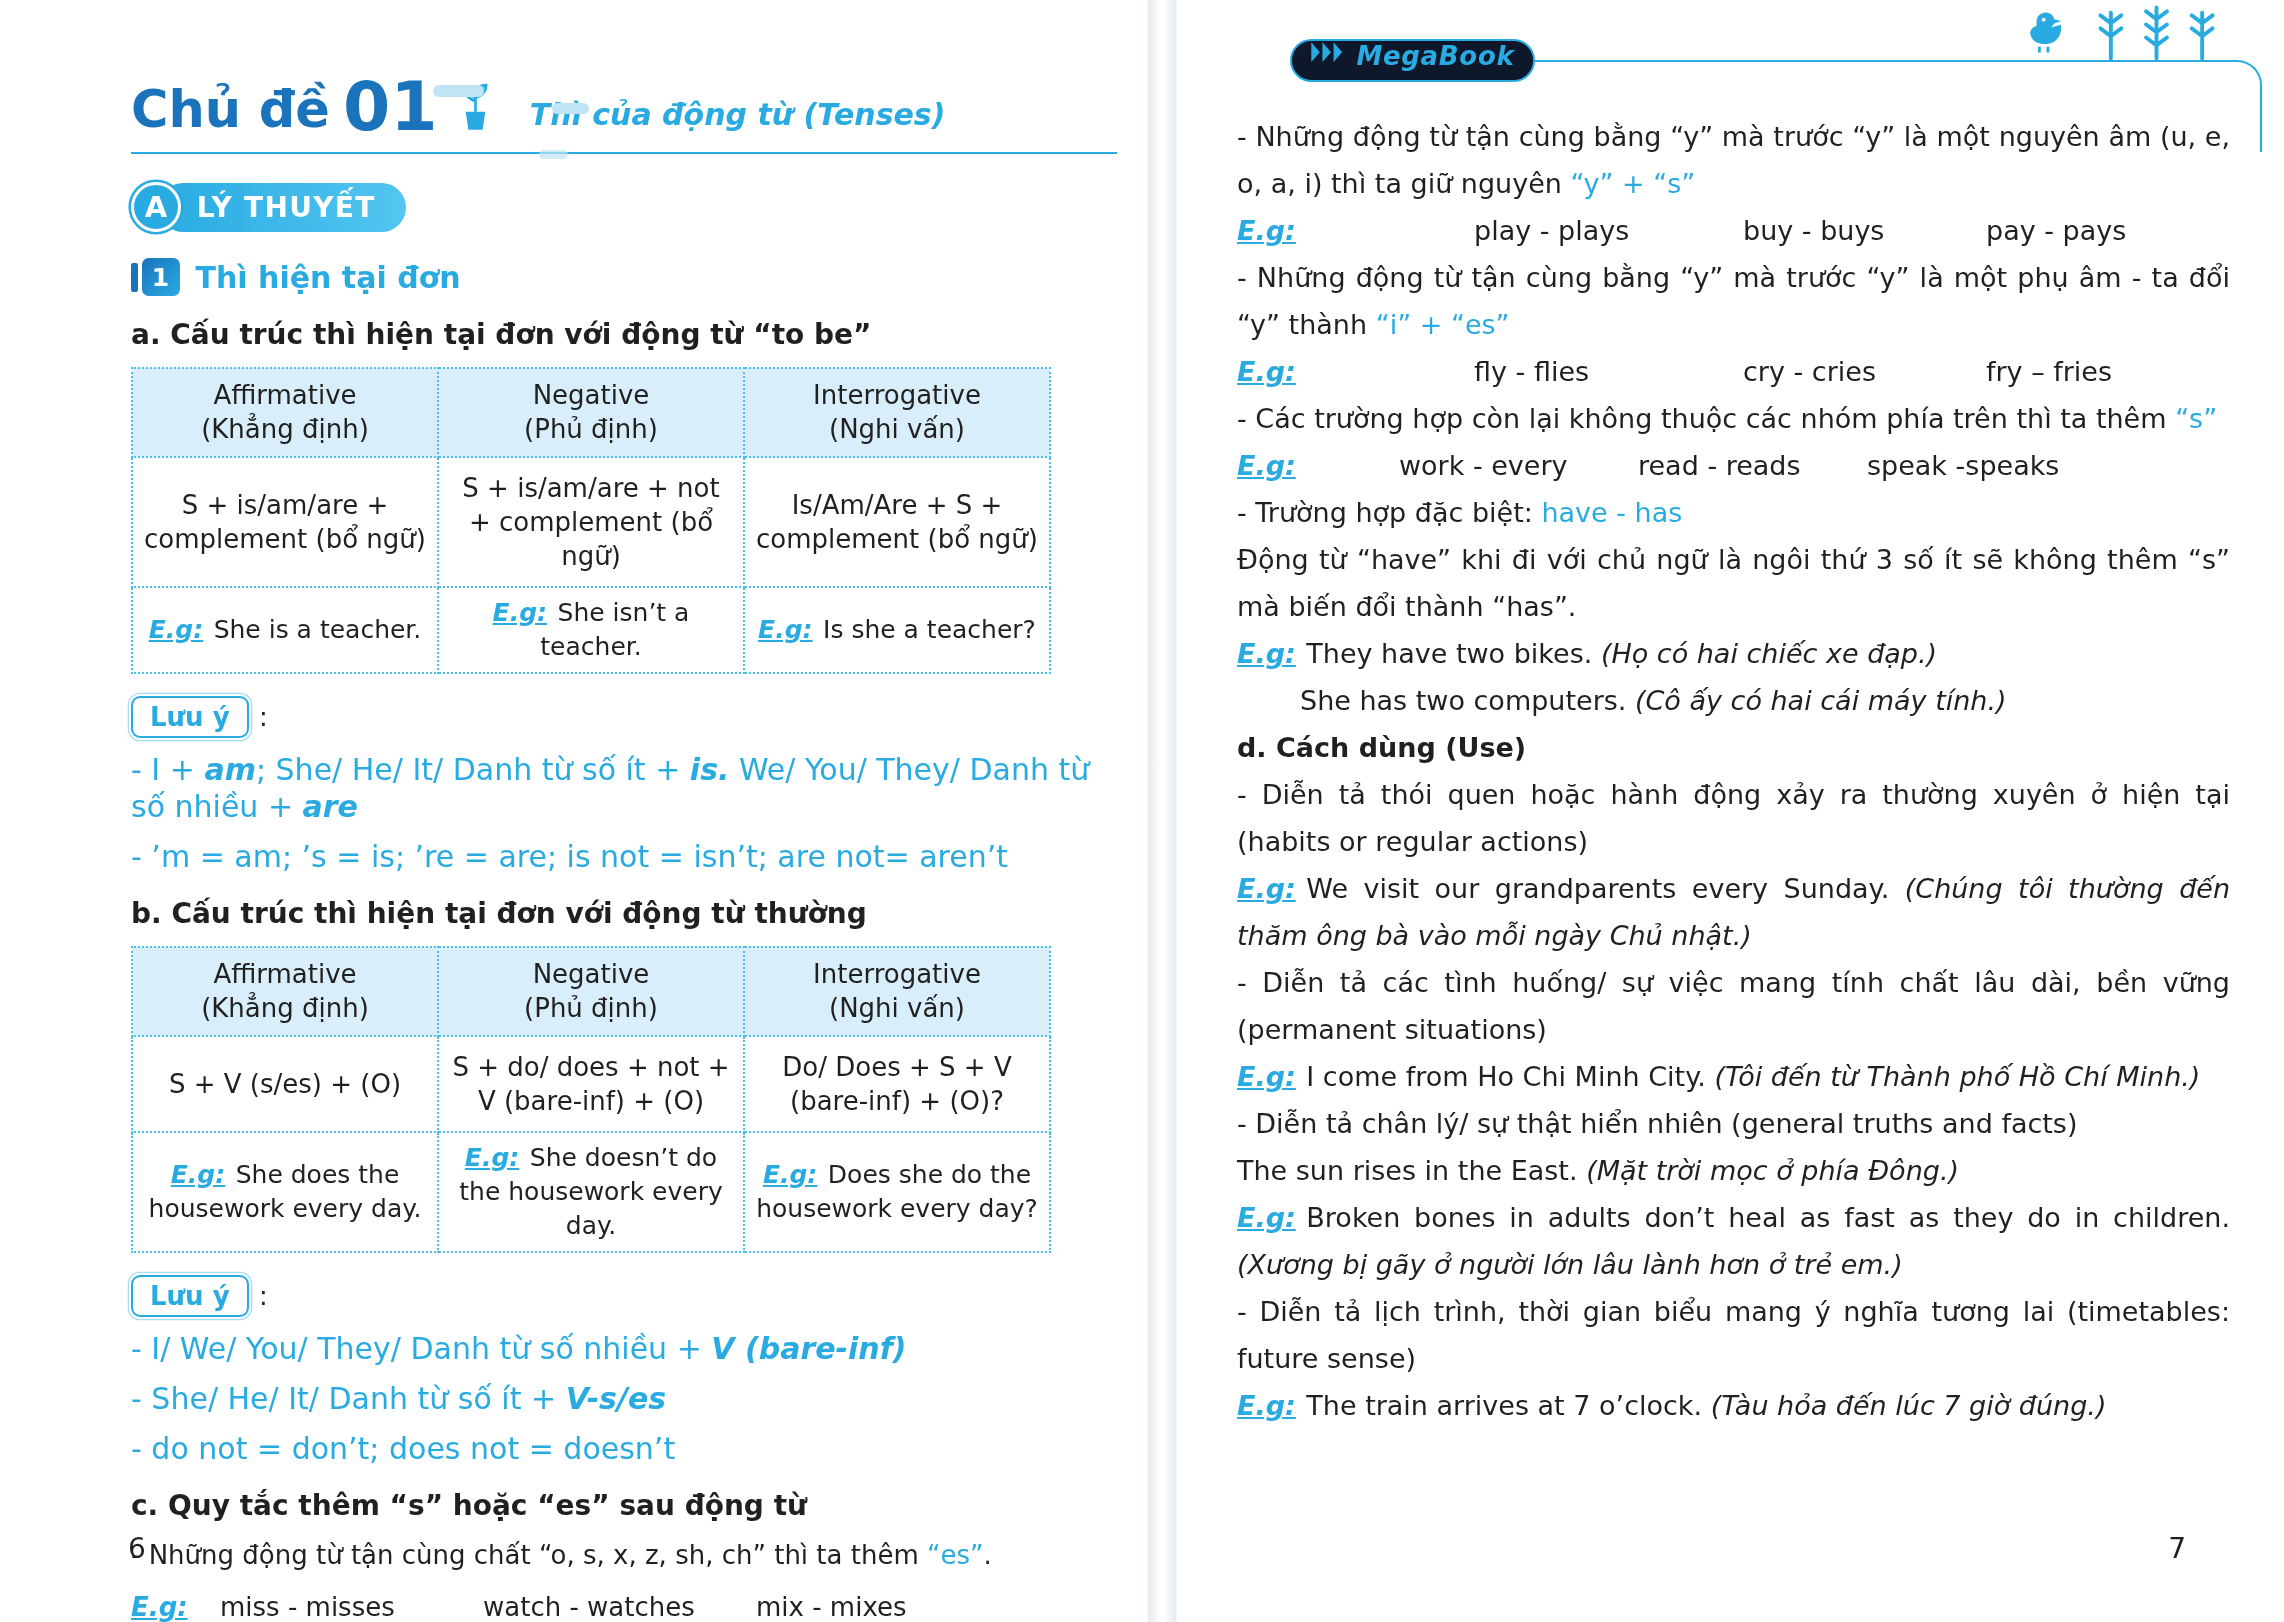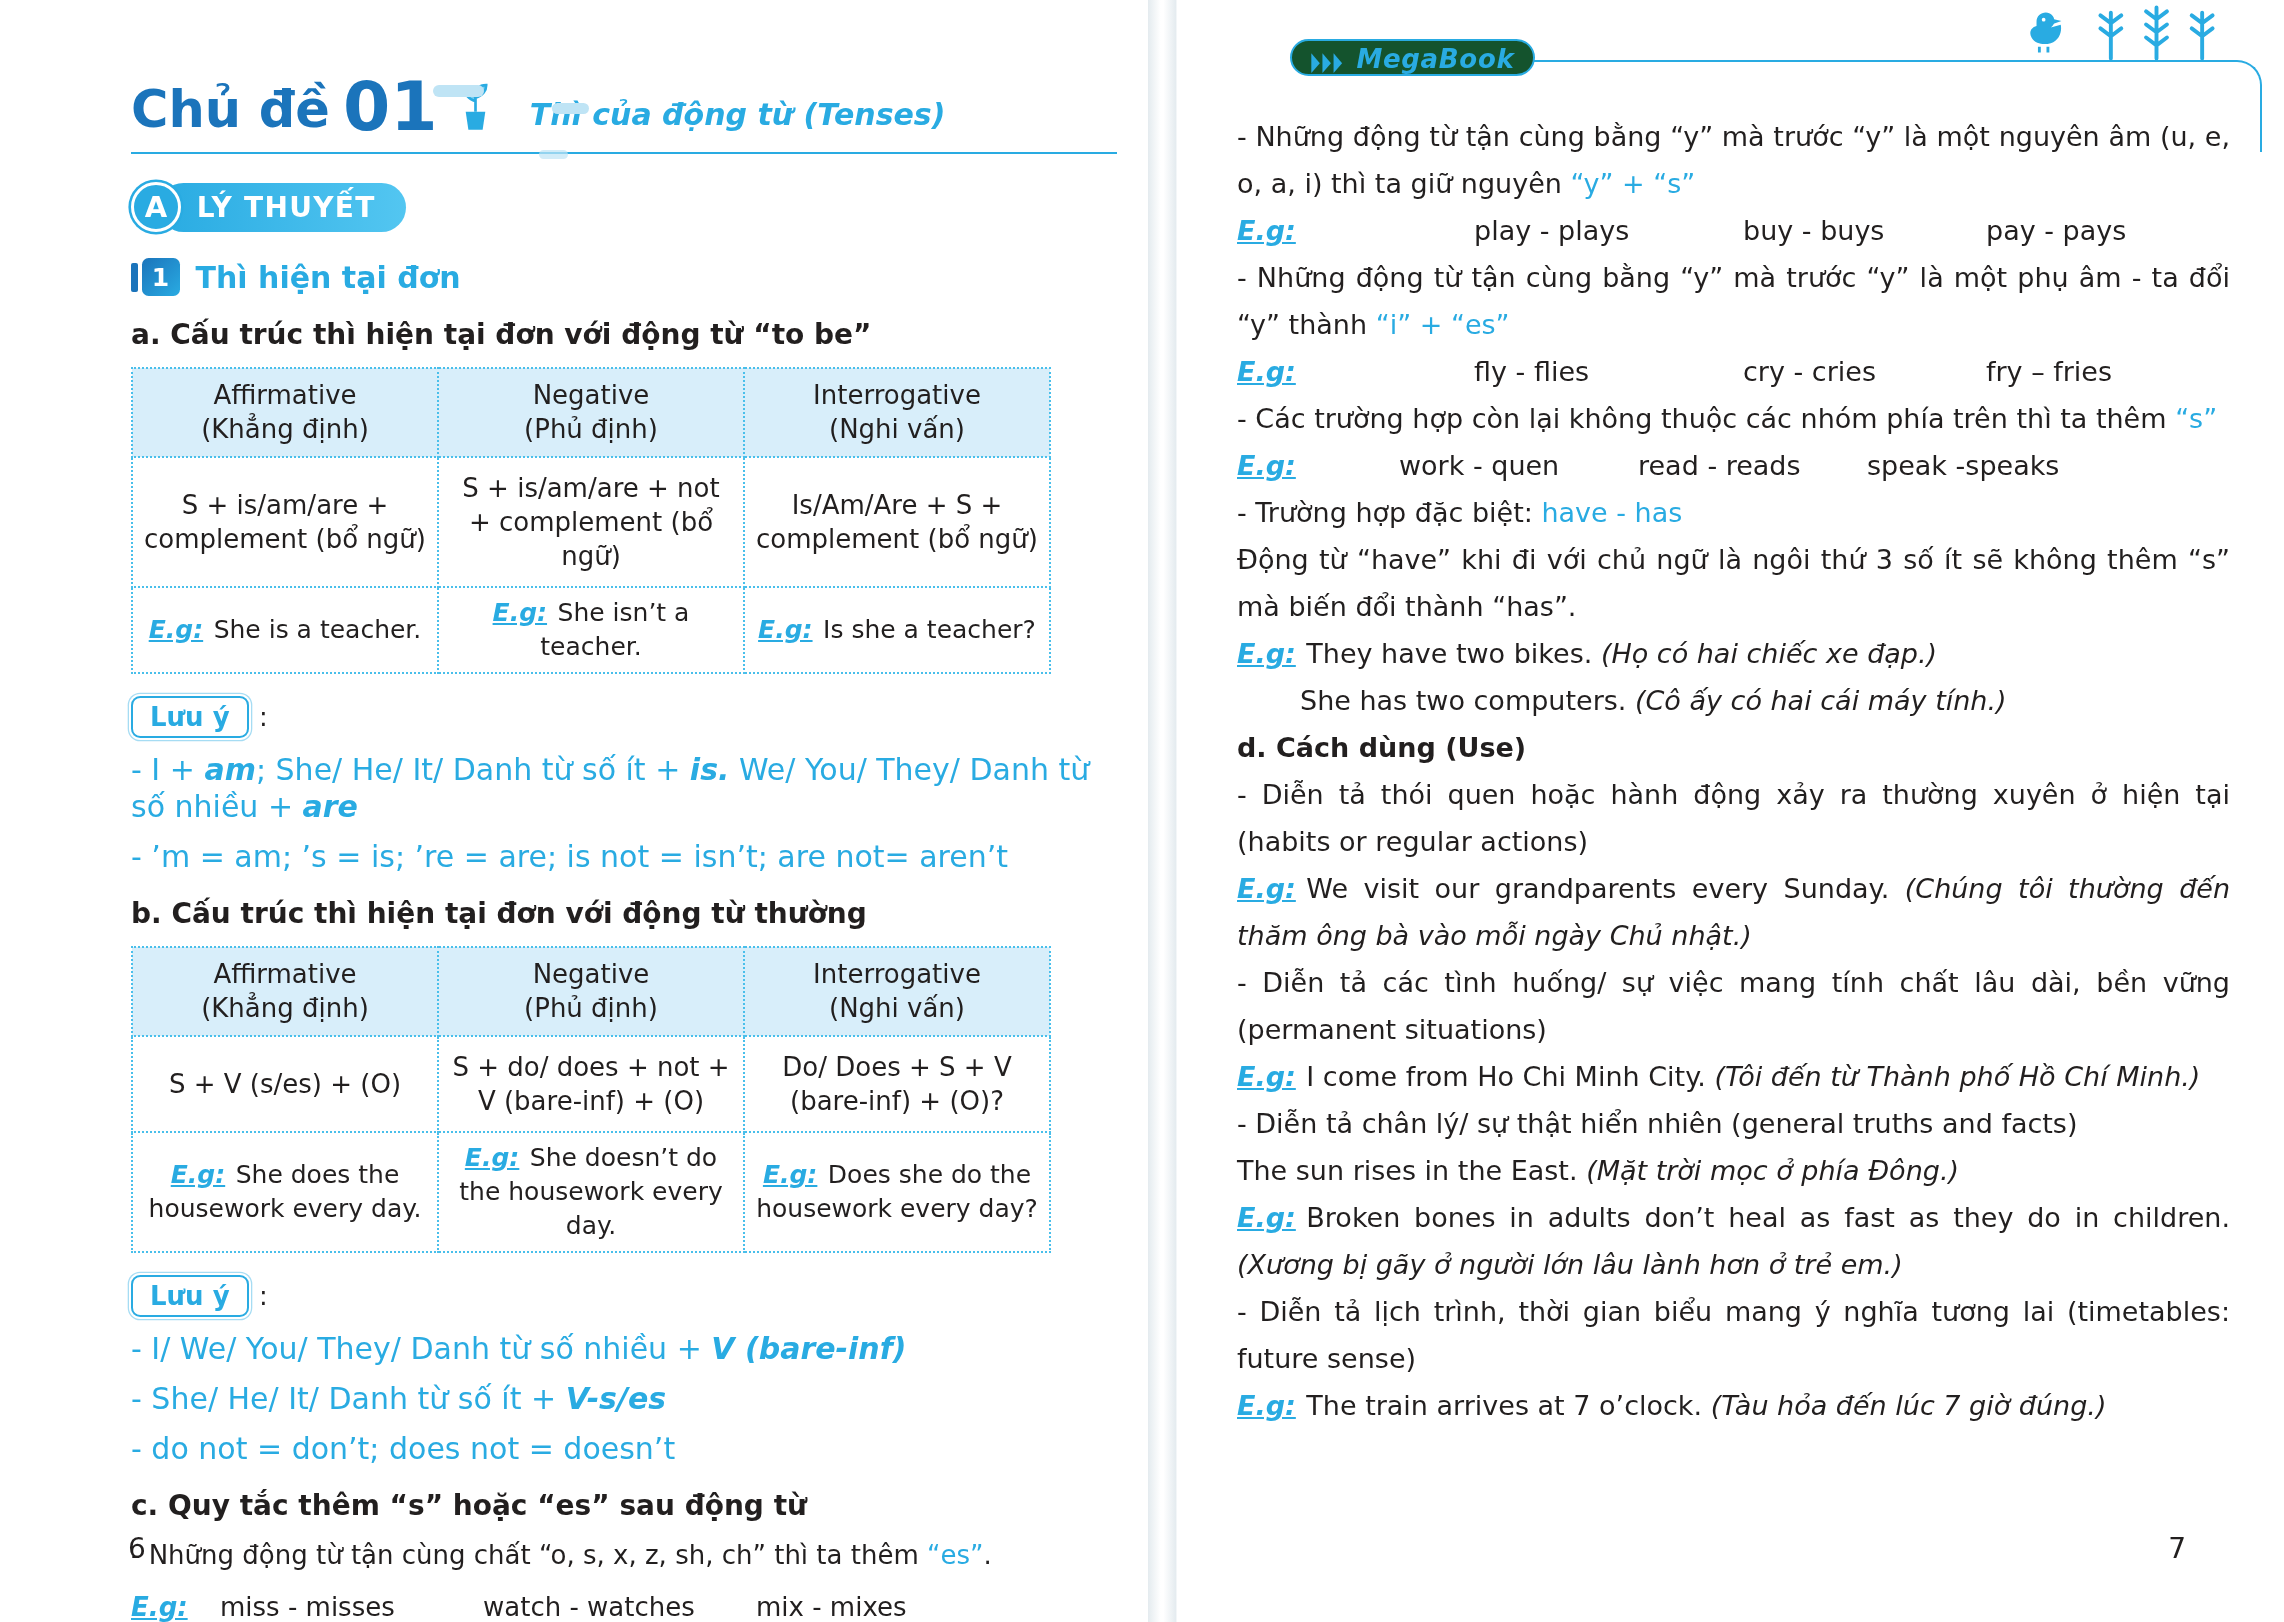--- a/index.html
+++ b/index.html
@@ -85,22 +85,22 @@
   .indent{padding-left:63px;}
   .eg-row{display:grid;font-size:27px;line-height:47px;}
   .eg-row.cols-a{grid-template-columns:237px 269px 243px 1fr;}
   .eg-row.cols-b{grid-template-columns:162px 239px 229px 1fr;}
   .eg-row.cols-c{grid-template-columns:195px 245px 198px 1fr;}
 
   
   .top-frame{position:absolute;top:60px;left:171px;width:914px;height:92px;
     border-top:2.6px solid var(--accent);border-right:2.6px solid var(--accent);
     border-top-right-radius:25px;}
-  .logo-pill{position:absolute;left:113px;top:39px;height:37px;display:flex;align-items:flex-end;
-    background:#14532d;border:2.6px solid var(--accent);border-radius:24px;padding:0 18.4px;z-index:3;}
+  .logo-pill{position:absolute;left:113px;top:39px;height:43px;display:flex;align-items:flex-start;
+    background:#0f172a;border:2.6px solid var(--accent);border-radius:24px;padding:0 18.4px;z-index:3;}
   .logo-mark{display:flex;margin-right:8px;}
   .logo-text{color:var(--accent);font-weight:700;font-size:26px;font-style:italic;letter-spacing:0.7px;}
   .duck{position:absolute;left:841px;top:4px;width:57px;height:57px;}
   .wheat{position:absolute;left:914px;top:1.3px;width:131px;height:60px;}
 
   .pnum{position:absolute;bottom:58px;font-size:28px;color:var(--ink);}
   .page-left .pnum{left:128px;}
   .page-right .pnum{right:99px;}
 </style>
 </head>
@@ -281,21 +281,21 @@
       <span><span class="eg">E.g:</span></span>
       <span>fly - flies</span>
       <span>cry - cries</span>
       <span>fry – fries</span>
     </div>
 
     <p><span>- Các trường hợp còn lại không thuộc các nhóm phía trên thì ta thêm </span><span class="cyan">“s”</span></p>
 
     <div class="eg-row cols-b">
       <span><span class="eg">E.g:</span></span>
-      <span>work - quen</span>
+      <span>work - every</span>
       <span>read - reads</span>
       <span>speak -speaks</span>
     </div>
 
 
     <p><span>- Trường hợp đặc biệt: </span><span class="cyan">have - has</span></p>
 
     <p>Động từ “have” khi đi với chủ ngữ là ngôi thứ 3 số ít sẽ không thêm “s” mà biến đổi thành “has”.</p>
 
     <p><span class="eg">E.g:</span><span>They have two bikes. </span><span class="trans">(Họ có hai chiếc xe đạp.)</span></p>

